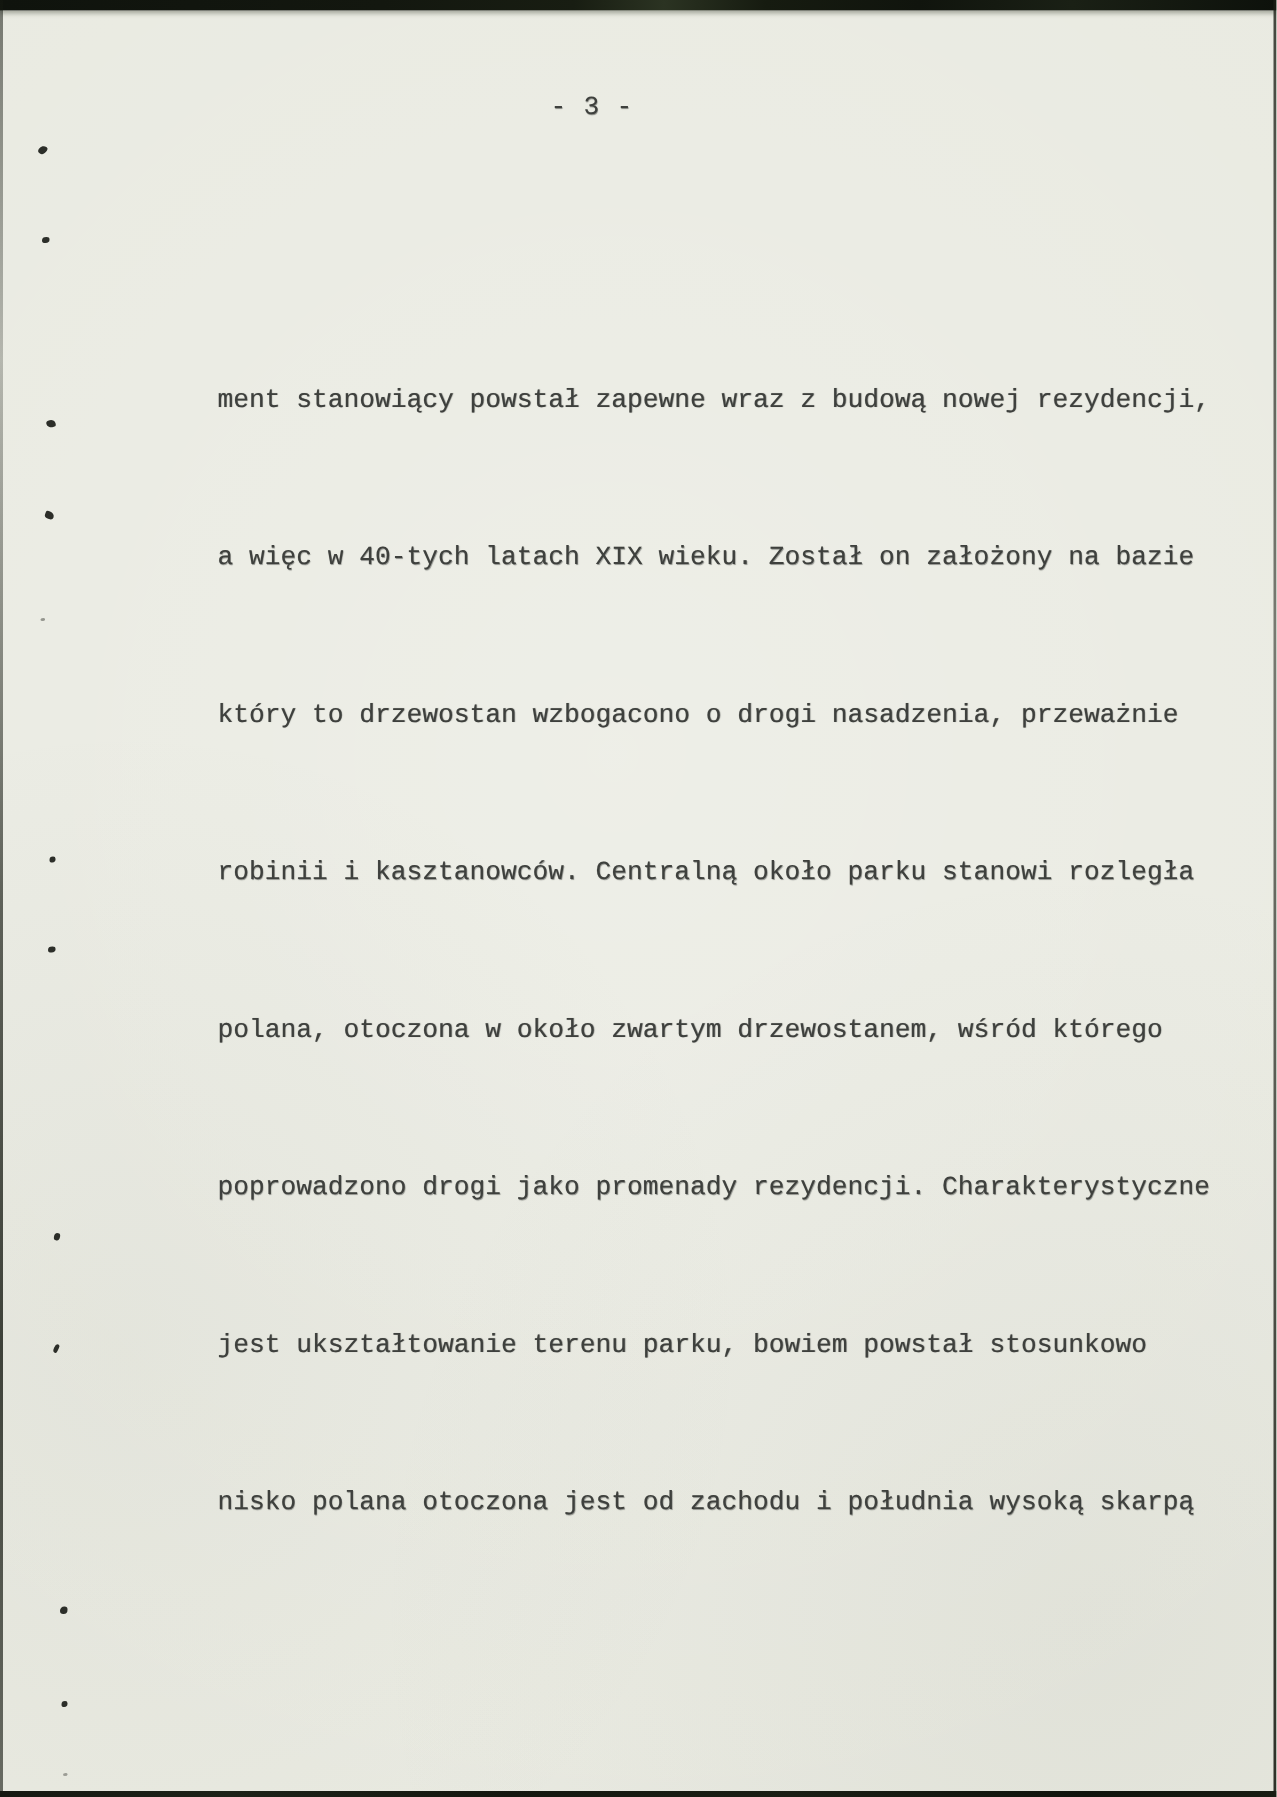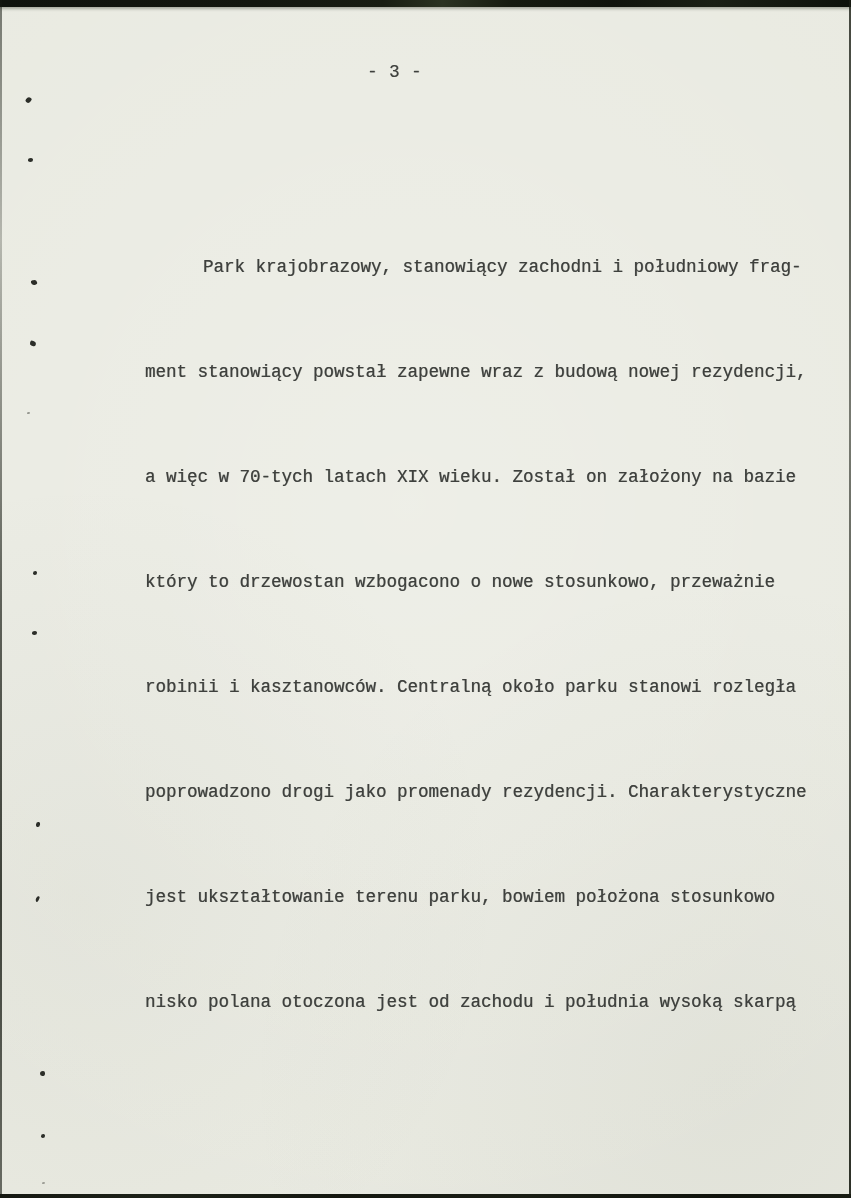--- a/index.html
+++ b/index.html
@@ -87,27 +87,27 @@
 
   <div class="edge edge-top"></div>
   <div class="edge edge-bottom"></div>
   <div class="edge edge-left"></div>
   <div class="edge edge-right"></div>
 
   <div class="page-number">- 3 -</div>
 
   <div class="text-block">
     <div class="para">
-      <div class="line indent">Park krajobrazowy, stanowiący zachodni i południowy frag-</div>
       <div class="line">ment stanowiący powstał zapewne wraz z budową nowej rezydencji,</div>
-      <div class="line">a więc w 70-tych latach XIX wieku. Został on założony na bazie</div>
-      <div class="line">który to drzewostan wzbogacono o nowe stosunkowo, przeważnie</div>
+      <div class="line">a więc w 40-tych latach XIX wieku. Został on założony na bazie</div>
+      <div class="line">który to drzewostan wzbogacono o drogi nasadzenia, przeważnie</div>
       <div class="line">robinii i kasztanowców. Centralną około parku stanowi rozległa</div>
+      <div class="line">polana, otoczona w około zwartym drzewostanem, wśród którego</div>
       <div class="line">poprowadzono drogi jako promenady rezydencji. Charakterystyczne</div>
-      <div class="line">jest ukształtowanie terenu parku, bowiem położona stosunkowo</div>
+      <div class="line">jest ukształtowanie terenu parku, bowiem powstał stosunkowo</div>
       <div class="line">nisko polana otoczona jest od zachodu i południa wysoką skarpą</div>
       
       
       
       
       
       
       
       
       

